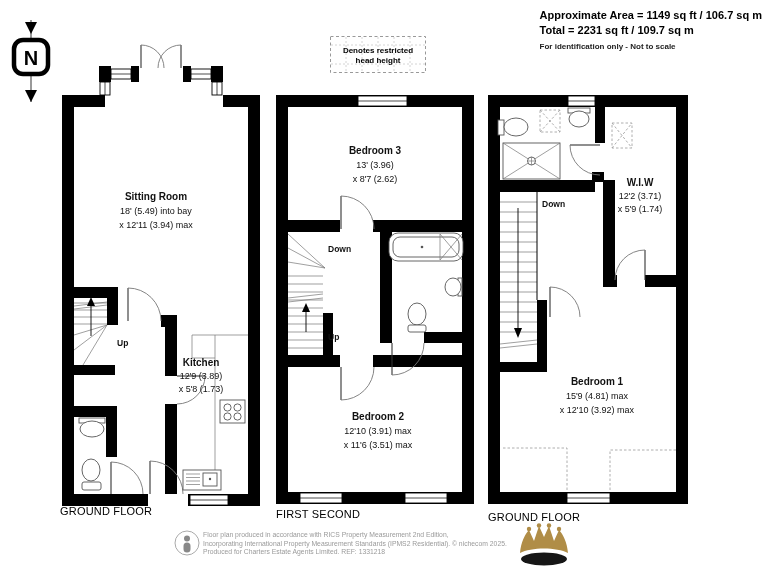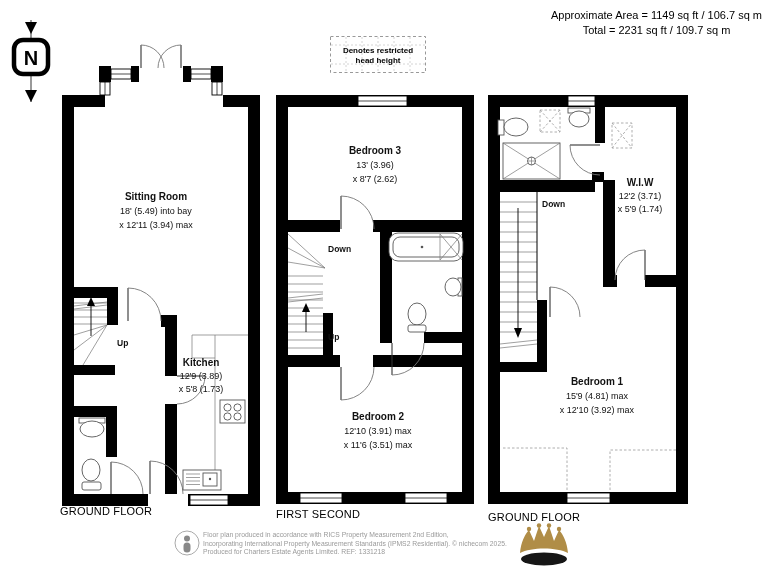--- a/index.html
+++ b/index.html
@@ -1,19 +1,19 @@
 <!DOCTYPE html>
 <html><head>
 <meta charset="utf-8">
 <style>
   html,body{margin:0;padding:0;}
   .page{position:relative;width:768px;height:576px;background:#fff;overflow:hidden;
         font-family:"Liberation Sans", sans-serif;color:#111;}
   .abs{position:absolute;}
-  .hdr{right:6px;top:8px;text-align:center;font-size:11px;line-height:15px;color:#000;}
+  .hdr{right:6px;top:8px;text-align:left;font-size:11px;line-height:15px;color:#000;font-weight:bold;}
   .hdr .small{font-size:8px;color:#222;margin-top:1px;}
   .floorlabel{font-size:11px;font-weight:normal;color:#000;letter-spacing:.2px;}
   .foot{left:203px;top:531px;font-size:6.8px;line-height:8.6px;color:#9a9a9a;}
   svg text{font-family:"Liberation Sans", sans-serif;}
   .rname{font-size:10px;font-weight:bold;fill:#111;}
   .rdim{font-size:9px;fill:#111;}
   .updown{font-size:8.5px;font-weight:bold;fill:#111;}
   .wall{fill:#000;stroke:none;}
   .fix{fill:#fff;stroke:#555;stroke-width:0.9;}
   .thin{stroke:#777;stroke-width:0.7;fill:none;}
@@ -32,20 +32,21 @@
     <line x1="23" y1="8" x2="23" y2="90" stroke="#555" stroke-width="1.2"></line>
     <polygon points="17,10 29,10 23,22" fill="#000"></polygon>
     <polygon points="17,78 29,78 23,90" fill="#000"></polygon>
     <rect x="6" y="28" width="34" height="34" rx="9" fill="#fff" stroke="#000" stroke-width="4.5"></rect>
     <text x="23" y="53" text-anchor="middle" font-size="20" font-weight="bold" fill="#000">N</text>
   </svg>
 
   <div class="abs hdr">
     <div>Approximate Area = 1149 sq ft / 106.7 sq m</div>
     <div>Total = 2231 sq ft / 109.7 sq m</div>
+    <div class="small">For identification only - Not to scale</div>
   </div>
 
   <svg class="abs" style="left:330px;top:36px" width="96" height="37">
     <rect x="0.5" y="0.5" width="95" height="36" fill="#fff" stroke="#999" stroke-width="1" stroke-dasharray="3,2.5"></rect>
     <g stroke="#c9c9c9" stroke-width="0.8" stroke-dasharray="2,2">
       <line x1="16" y1="1" x2="16" y2="36"></line>
         <line x1="32" y1="1" x2="32" y2="36"></line>
       <line x1="48" y1="1" x2="48" y2="36"></line>
         <line x1="64" y1="1" x2="64" y2="36"></line>
       <line x1="80" y1="1" x2="80" y2="36"></line>

